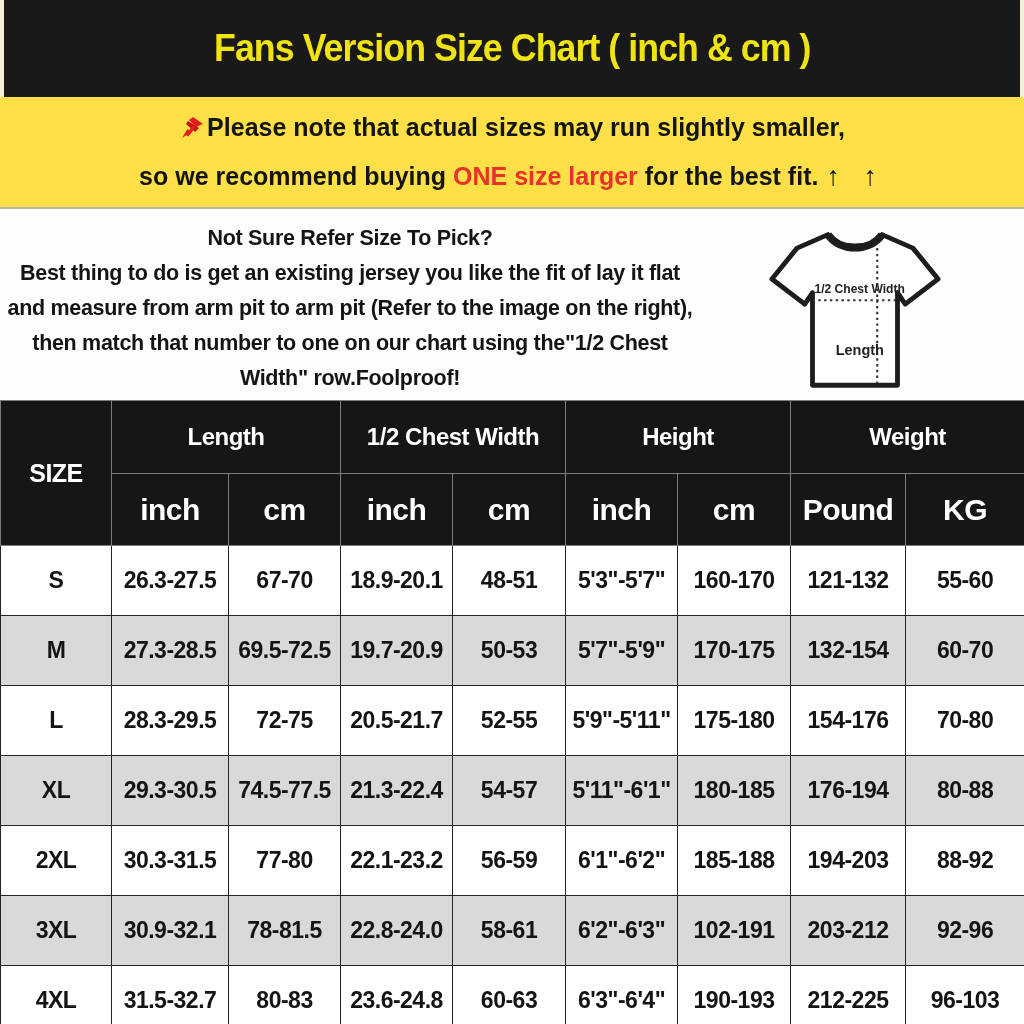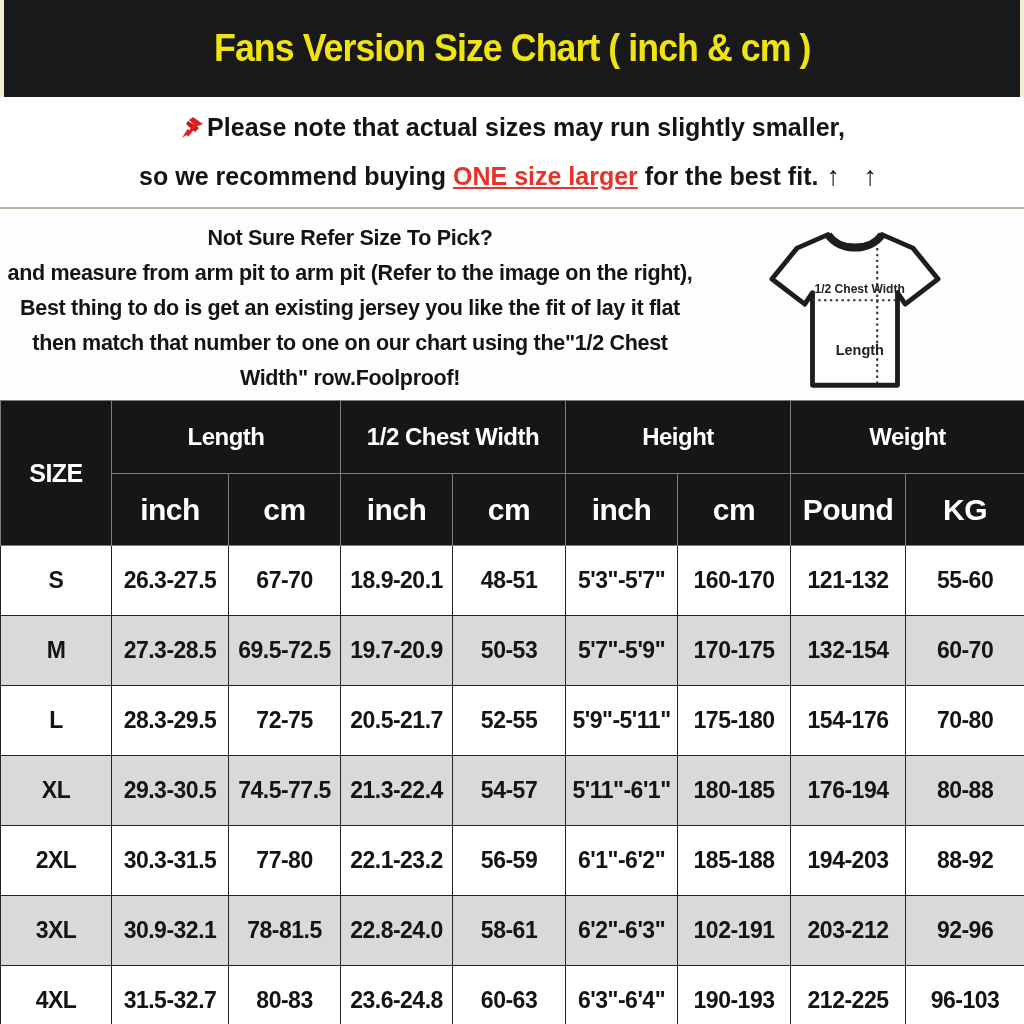--- a/index.html
+++ b/index.html
@@ -14,27 +14,27 @@
   .title-bar{
     margin:0 4px 0 4px;height:97px;background:#191919;
     display:flex;align-items:center;justify-content:center;
   }
   .title-bar .title{
     color:#f0e312;font-size:38px;letter-spacing:-1px;
     display:inline-block;transform:scaleX(.94);white-space:nowrap;
   }
   
   .notice{
-    height:110px;background:#ffffff;text-align:center;
+    height:110px;background:#fde047;text-align:center;
     font-size:25px;line-height:1;border-bottom:2px solid #b9b5a4;
     display:flex;flex-direction:column;justify-content:center;gap:22px;
   }
   .notice .line{white-space:nowrap;}
   .notice .pin{vertical-align:-5px;margin-right:2px;}
-  .notice .hl{color:#e73229;text-decoration:underline;}
+  .notice .hl{color:#e73229;}
   .notice .arrows{font-size:27px;letter-spacing:8px;margin-left:8px;}
   
   .instructions{
     height:191px;background:#fdfdfd;position:relative;
   }
   .instructions .text{
     width:700px;padding-top:12px;text-align:center;
     font-size:21.5px;line-height:35px;letter-spacing:-0.3px;
   }
   .tshirt-wrap{position:absolute;top:14px;right:82px;width:174px;height:170px;}
@@ -75,22 +75,22 @@
     </svg><span>Please note that actual sizes may run slightly smaller,</span>
   </div>
   <div class="line">
     <span>so we recommend buying </span><span class="hl">ONE size larger</span><span> for the best fit.</span><span class="arrows">↑ ↑</span>
   </div>
 </div>
 
 <div class="instructions">
   <div class="text">
     <div>Not Sure Refer Size To Pick?</div>
+    <div>Best thing to do is get an existing jersey you like the fit of lay it flat</div>
     <div>and measure from arm pit to arm pit (Refer to the image on the right),</div>
-    <div>Best thing to do is get an existing jersey you like the fit of lay it flat</div>
     <div>then match that number to one on our chart using the"1/2 Chest</div>
     <div>Width" row.Foolproof!</div>
   </div>
   <div class="tshirt-wrap">
     <svg width="174" height="170" viewBox="0 0 180 176">
       <path d="M62,12 C74,28 106,28 118,12 L150,26 L176,58 L142,84 L134,72 L134,168 L46,168 L46,72 L38,84 L4,58 L30,26 Z" fill="#ffffff" stroke="#1d1d1d" stroke-width="5" stroke-linejoin="round"></path>
       <path d="M62,12 C74,30 106,30 118,12" fill="none" stroke="#1d1d1d" stroke-width="8"></path>
       <line x1="46" y1="80" x2="134" y2="80" stroke="#333" stroke-width="2.2" stroke-dasharray="2.5,3.5"></line>
       <line x1="113" y1="26" x2="113" y2="166" stroke="#333" stroke-width="2.2" stroke-dasharray="2.5,3.5"></line>
       <text x="48" y="72" font-size="12.5" font-weight="bold" fill="#222" style="font-family:'Liberation Sans',sans-serif">1/2 Chest Width</text>

